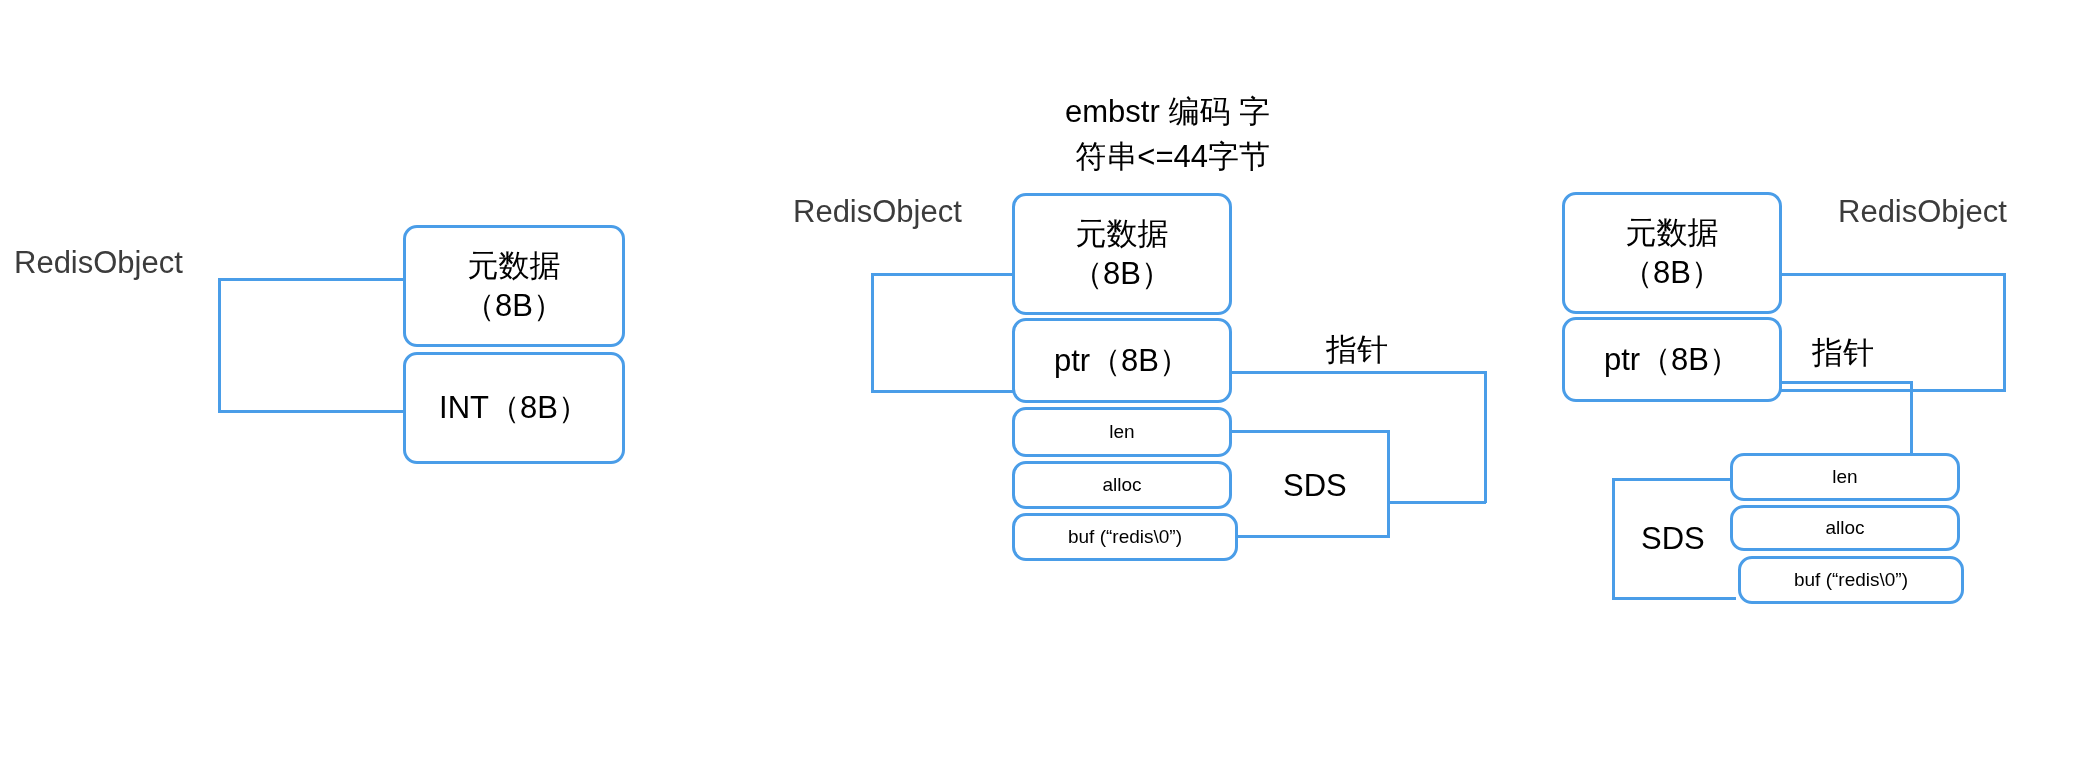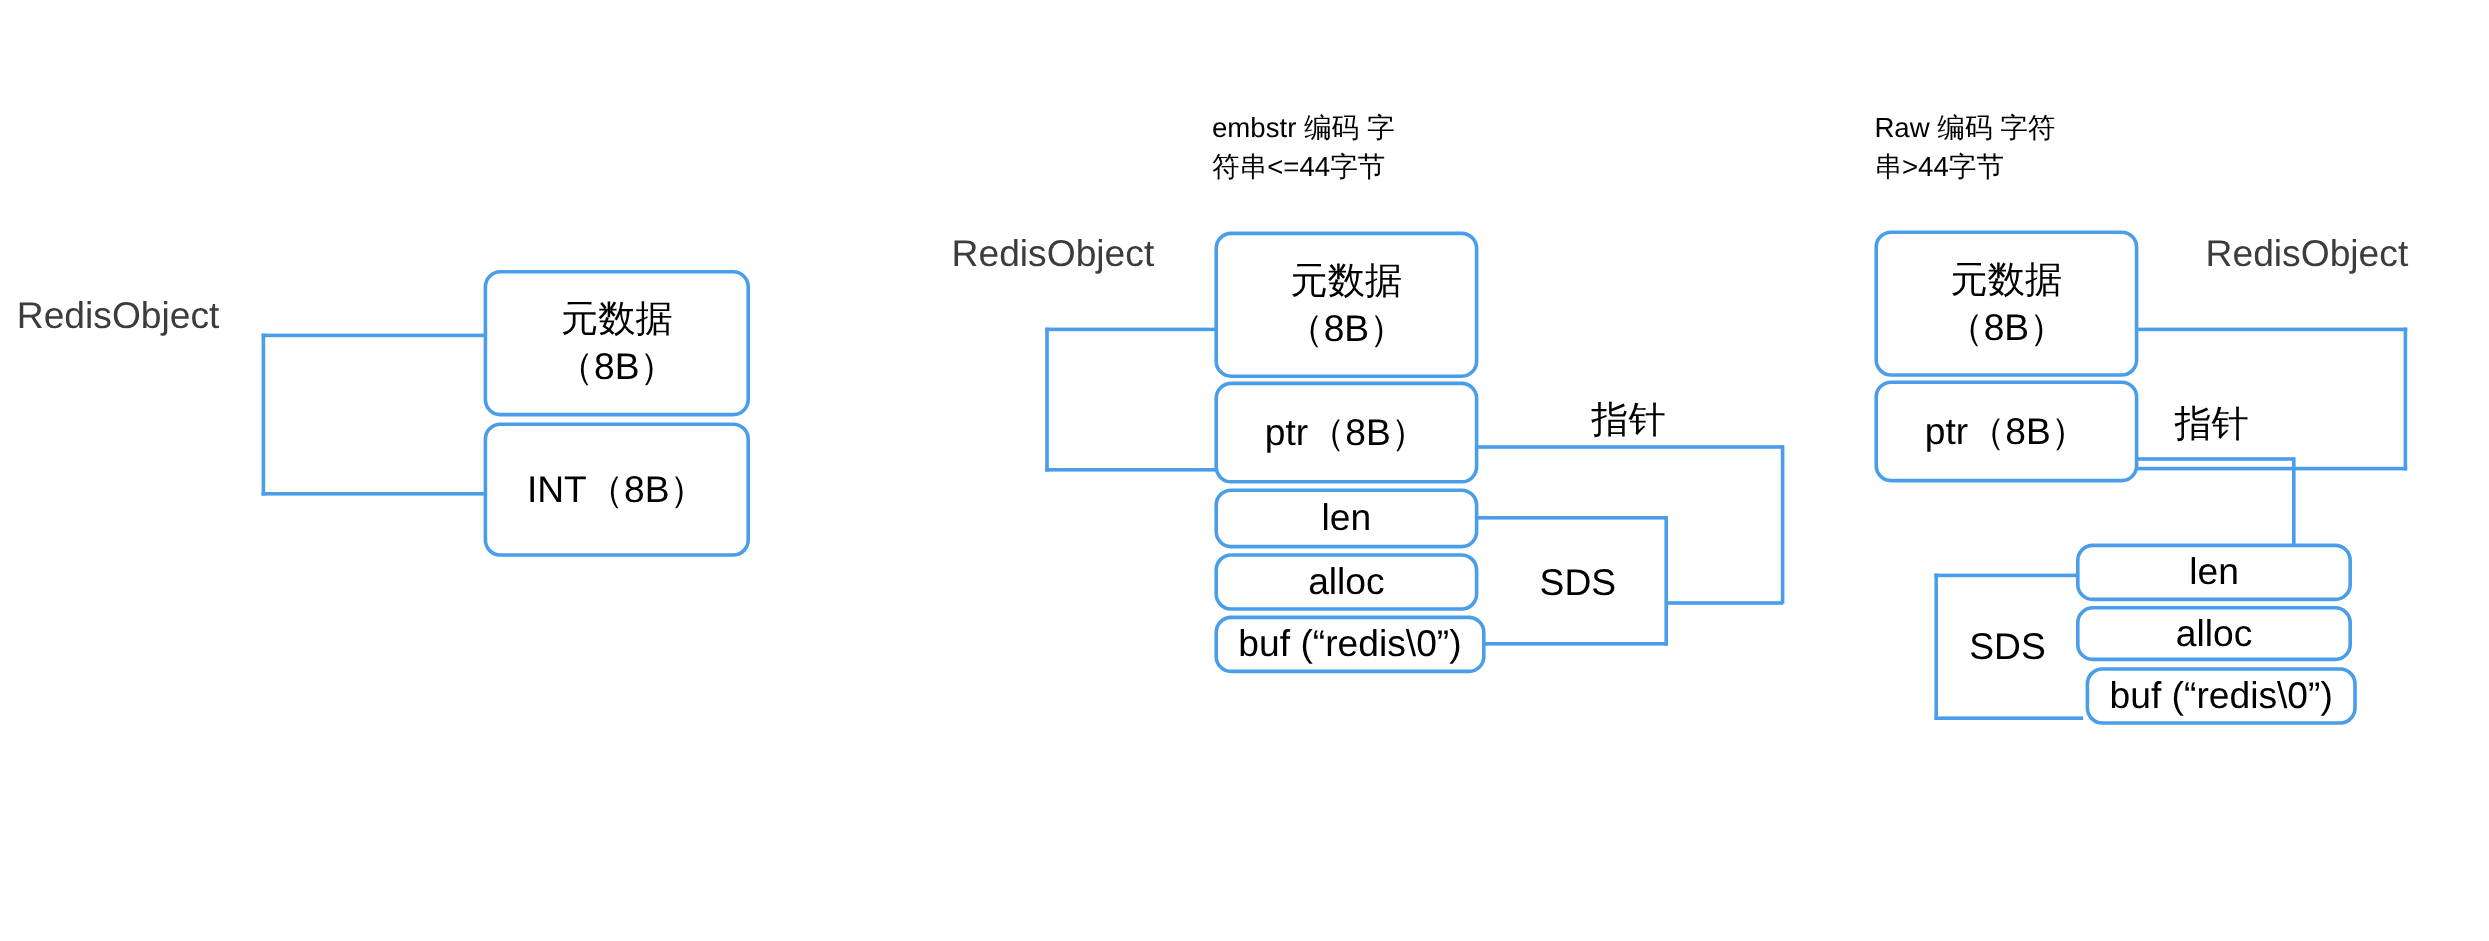--- a/index.html
+++ b/index.html
@@ -24,37 +24,37 @@
     display: flex;
     align-items: center;
     justify-content: center;
     text-align: center;
     color: #000000;
     font-size: 31px;
     line-height: 1.28;
     white-space: pre-line;
     z-index: 3;
   }
-  .box.small { font-size: 31px; }
+  .box.small { font-size: 19px; }
   .label {
     position: absolute;
     color: #3c3c3c;
     font-size: 31px;
     line-height: 1.3;
     white-space: pre-line;
     z-index: 4;
     text-align: right;
   }
   .label.dark { color: #000000; }
   .title {
     position: absolute;
     color: #000000;
-    font-size: 23px;
+    font-size: 31px;
     line-height: 1.45;
-    text-align: left;
+    text-align: right;
     white-space: pre-line;
     z-index: 4;
   }
   .bracket {
     position: absolute;
     box-sizing: border-box;
     border: 3px solid #4a9de8;
     border-right: none;
     background: transparent;
     z-index: 1;
@@ -116,22 +116,20 @@
   <div class="label dark" style="left:1326px; top:330px;">指针</div>
 
   <div class="hline" style="left:1230px; top:371px; width:256px;"></div>
   <div class="vline" style="left:1484px; top:371px; height:132px;"></div>
   <div class="hline" style="left:1388px; top:501px; width:98px;"></div>
 
   <div class="bracket-r" style="left:1230px; top:430px; width:160px; height:108px;"></div>
 
   <div class="label dark" style="left:1283px; top:466px;">SDS</div>
 
-  <div class="title" style="left:1562px; top:90px; width:260px;">Raw 编码 字符
-串&gt;44字节</div>
 
   <div class="label" style="left:1838px; top:192px;">RedisObject</div>
 
   <div class="box" style="left:1562px; top:192px; width:220px; height:122px;">元数据
 （8B）</div>
 
   <div class="box" style="left:1562px; top:317px; width:220px; height:85px;">ptr（8B）</div>
 
   <div class="bracket-r" style="left:1780px; top:273px; width:226px; height:119px;"></div>
 

